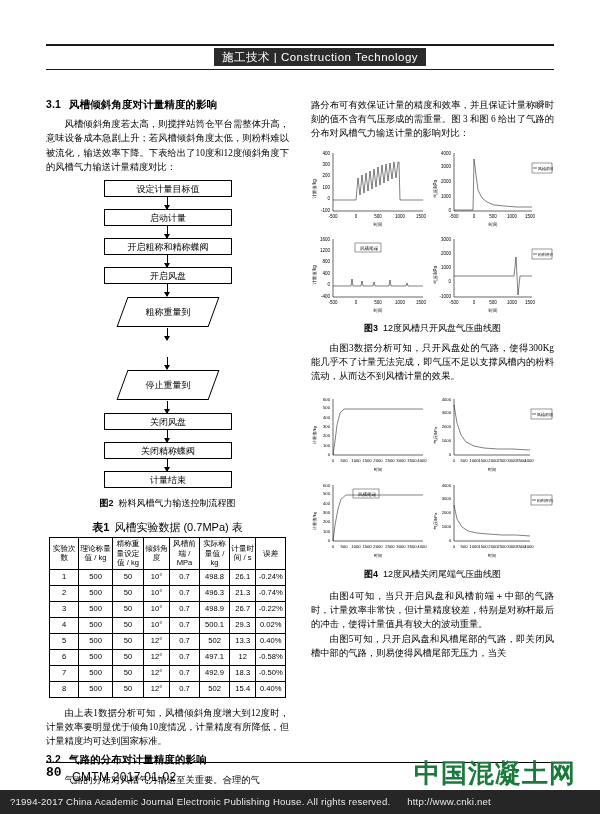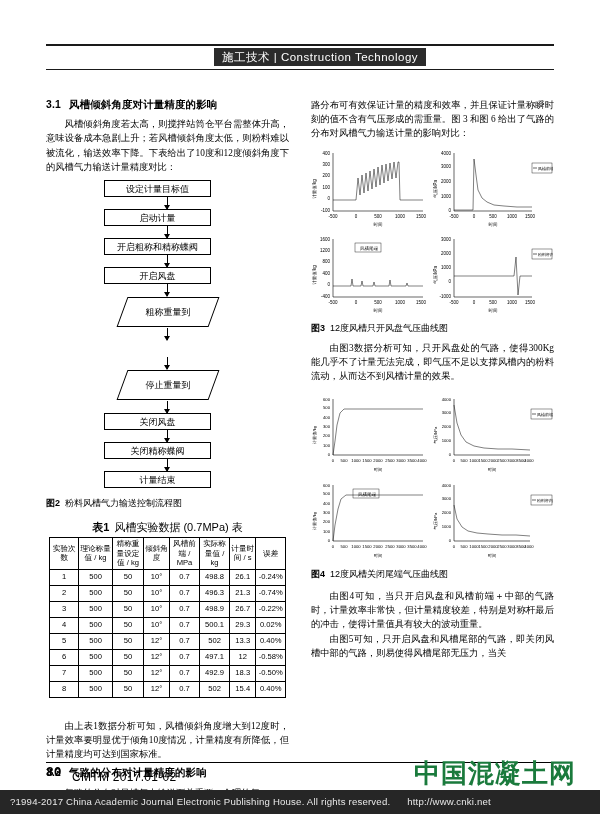--- a/index.html
+++ b/index.html
@@ -87,21 +87,21 @@
   
   .flow {
     position: relative;
     width: 243px;
     margin-top: 6px;
     height: 330px;
   }
   .fbox {
     position: absolute;
     left: 58px;
-    width: 107px;
+    width: 128px;
     height: 17px;
     border: 1px solid #000;
     font-size: 9px;
     line-height: 17px;
     text-align: center;
     background: #fff;
     box-sizing: border-box;
   }
   .fdia {
     position: absolute;
@@ -136,21 +136,21 @@
     content: "";
     position: absolute;
     left: -3px;
     bottom: -1px;
     border-left: 3.5px solid transparent;
     border-right: 3.5px solid transparent;
     border-top: 5px solid #000;
   }
   .fig-cap {
     font-size: 9px;
-    text-align: left;
+    text-align: center;
     margin-top: 4px;
     font-family: "Liberation Sans", sans-serif;
   }
   .fig-cap .fignum { font-weight: bold; margin-right: 5px; }
 
   
   .tbl-title {
     font-size: 11px;
     text-align: center;
     margin: 10px 0 3px 0;
@@ -381,21 +381,21 @@
           <td>50</td>
           <td>12°</td>
           <td>0.7</td>
           <td>502</td>
           <td>15.4</td>
           <td>0.40%</td>
         </tr>
       </tbody>
     </table>
 
-    <p class="body" style="margin-top:21px;">由上表1数据分析可知，风槽倾斜角度增大到12度时，计量效率要明显优于倾角10度情况，计量精度有所降低，但计量精度均可达到国家标准。</p>
+    <p class="body" style="margin-top:8px;">由上表1数据分析可知，风槽倾斜角度增大到12度时，计量效率要明显优于倾角10度情况，计量精度有所降低，但计量精度均可达到国家标准。</p>
 
     <div class="sec-head" style="margin-top:5px;">
       <span class="sec-num">3.2</span><span>气路的分布对计量精度的影响</span>
     </div>
     <p class="body">气路的分布对风槽气力输送至关重要。合理的气</p>
   </div>
 
   <div class="col col-right">
 
     <p class="body noind">路分布可有效保证计量的精度和效率，并且保证计量称瞬时刻的值不含有气压形成的需重量。图 3 和图 6 给出了气路的分布对风槽气力输送计量的影响对比：</p>

